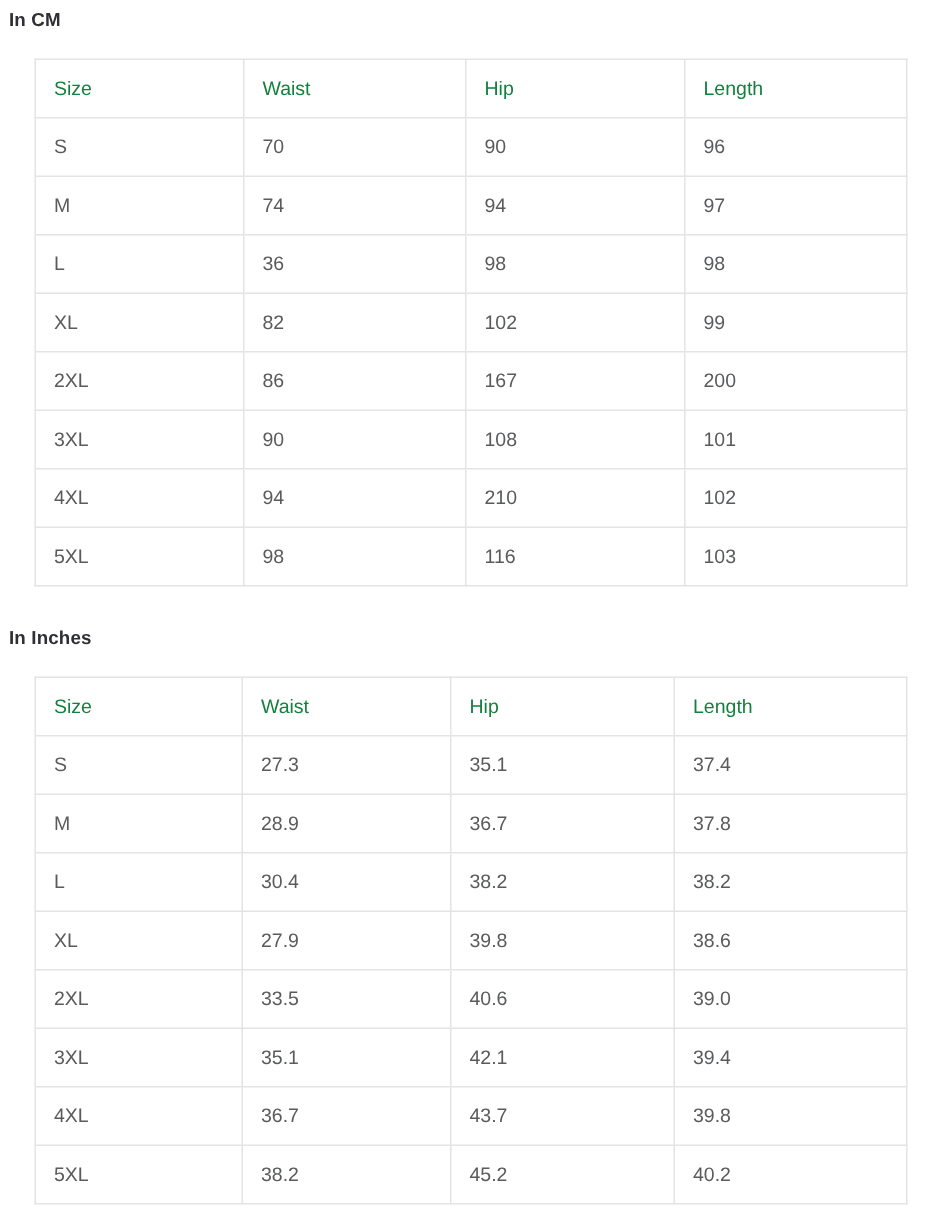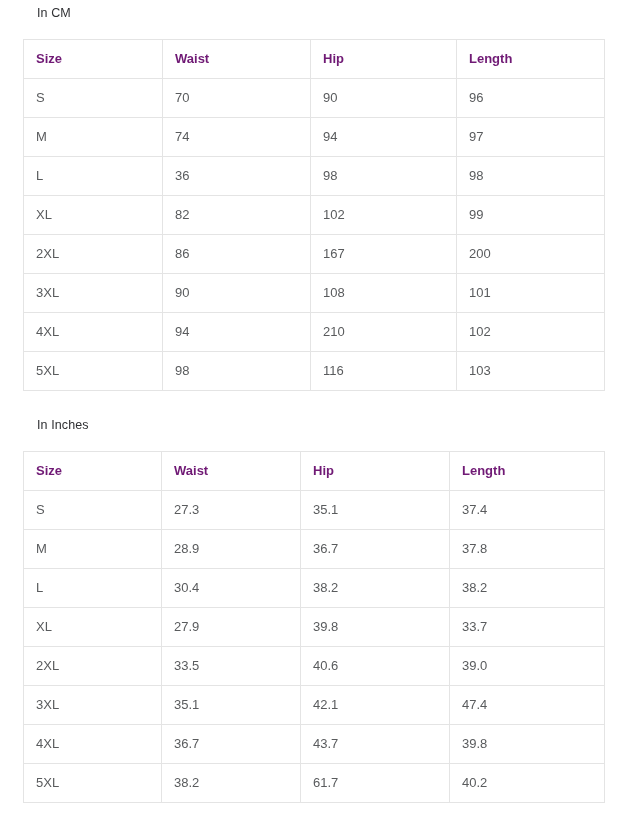--- a/index.html
+++ b/index.html
@@ -29,24 +29,24 @@
     position: absolute;
     left: 0;
     width: 630px;
   }
 
   .section-cm     { top: 0px; }
   .section-inches { top: 412px; }
 
   .section-title {
     position: absolute;
-    left: 37px;
+    left: 6px;
     top: 5px;
     font-size: 12.5px;
-    font-weight: normal;
+    font-weight: bold;
     color: #2f3033;
     letter-spacing: 0.1px;
     line-height: 16px;
     white-space: nowrap;
   }
 
   .size-table {
     position: absolute;
     left: 23px;
     top: 39px;
@@ -65,22 +65,21 @@
     vertical-align: middle;
     font-size: 13px;
     font-weight: normal;
     color: #595b5d;
     line-height: 18px;
     white-space: nowrap;
     overflow: hidden;
   }
 
   .size-table thead th {
-    color: #701a75;
-    font-weight: bold;
+    color: #15803d;
   }
 
   
   .table-cm col.c0 { width: 139px; }
   .table-cm col.c1 { width: 148px; }
   .table-cm col.c2 { width: 146px; }
   .table-cm col.c3 { width: 148px; }
 
   
   .table-inches col.c0 { width: 138px; }
@@ -198,43 +197,43 @@
         <tr>
           <td>L</td>
           <td>30.4</td>
           <td>38.2</td>
           <td>38.2</td>
         </tr>
         <tr>
           <td>XL</td>
           <td>27.9</td>
           <td>39.8</td>
-          <td>33.7</td>
+          <td>38.6</td>
         </tr>
         <tr>
           <td>2XL</td>
           <td>33.5</td>
           <td>40.6</td>
           <td>39.0</td>
         </tr>
         <tr>
           <td>3XL</td>
           <td>35.1</td>
           <td>42.1</td>
-          <td>47.4</td>
+          <td>39.4</td>
         </tr>
         <tr>
           <td>4XL</td>
           <td>36.7</td>
           <td>43.7</td>
           <td>39.8</td>
         </tr>
         <tr>
           <td>5XL</td>
           <td>38.2</td>
-          <td>61.7</td>
+          <td>45.2</td>
           <td>40.2</td>
         </tr>
       </tbody>
     </table>
   </div>
 
 </div>
 
 </body></html>

